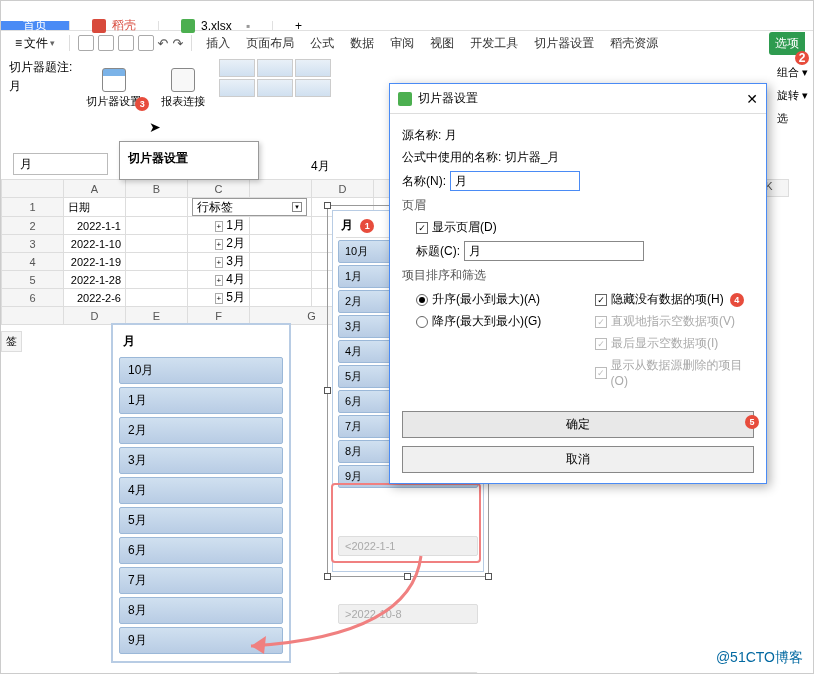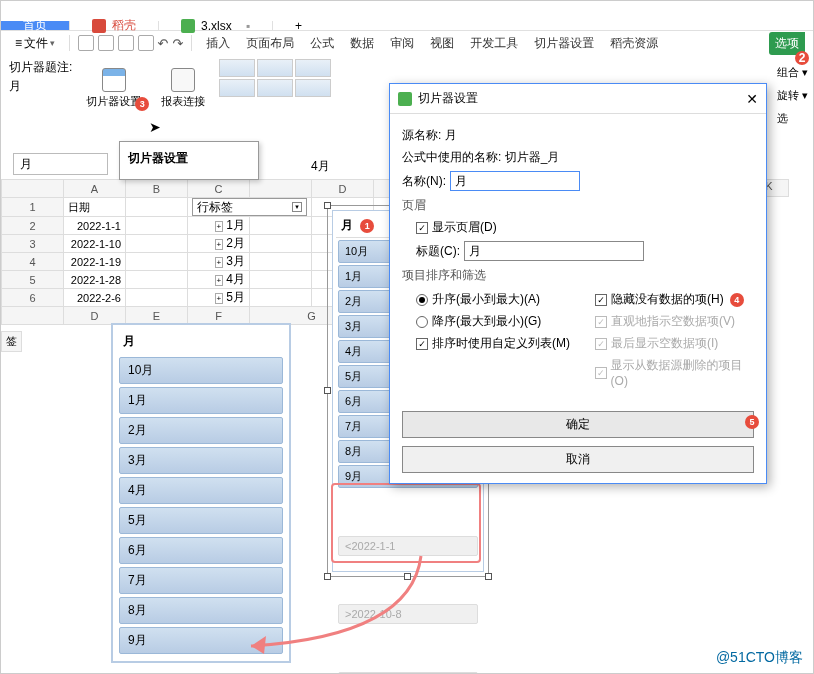--- a/index.html
+++ b/index.html
@@ -326,24 +326,20 @@
     <div class="two-col indent">
       <div class="col">
         <div class="row">
             <span class="rb sel"></span> 
             <span>升序(最小到最大)(A)</span>
           </div>
         <div class="row">
             <span class="rb"></span> 
             <span>降序(最大到最小)(G)</span>
           </div>
-        <div class="row">
-            <span class="cb chk"></span> 
-            <span>排序时使用自定义列表(M)</span>
-          </div>
       </div>
       <div class="col">
         <div class="row">
             <span class="cb chk"></span> 
             <span>隐藏没有数据的项(H)</span>
           <span class="red-num" style="position:static;display:inline-flex;margin-left:2px">4</span>
           </div>
         <div class="row gray-txt">
             <span class="cb gray"></span> 
             <span>直观地指示空数据项(V)</span>

